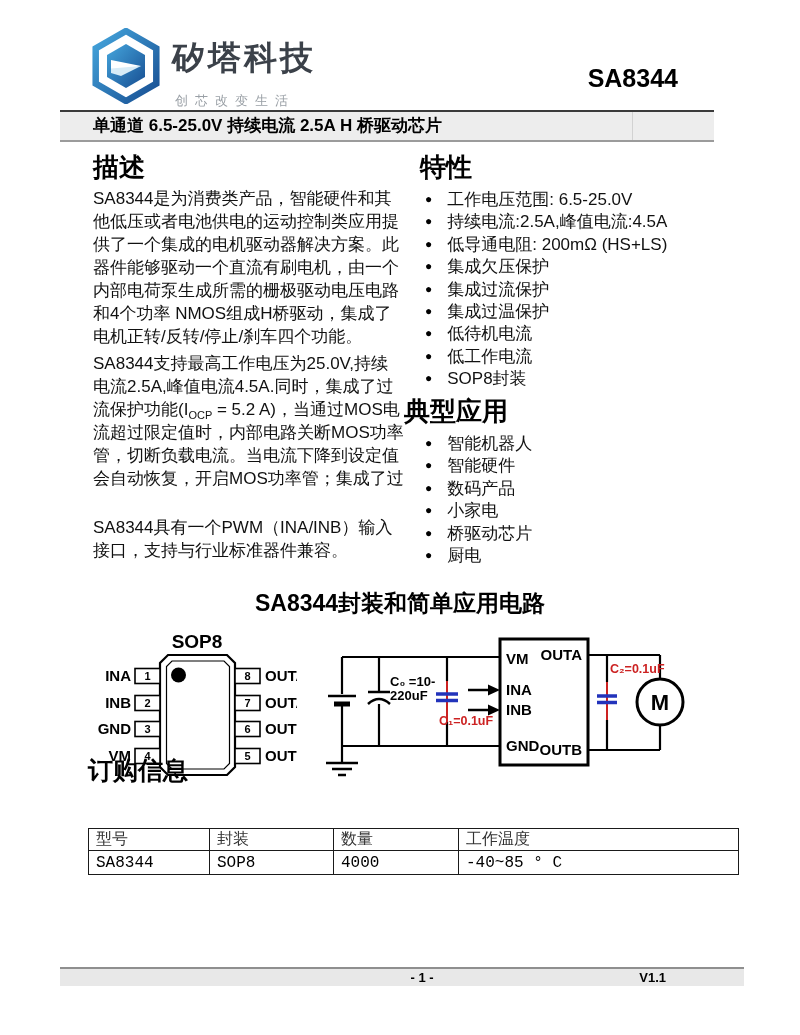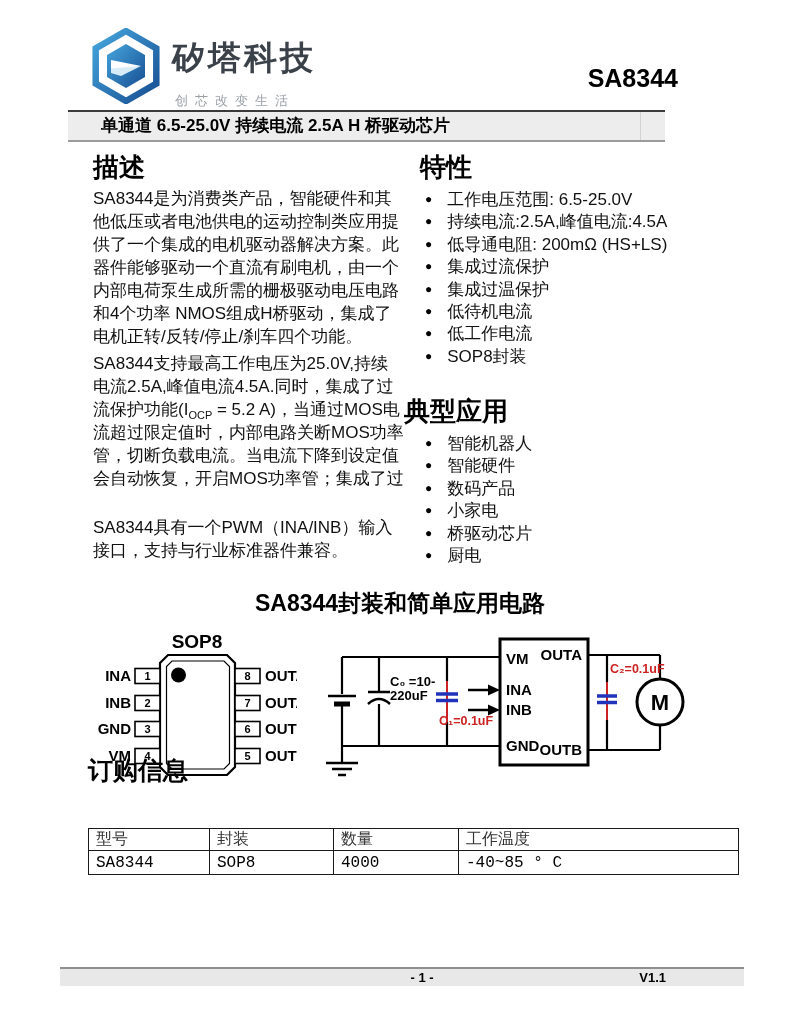--- a/index.html
+++ b/index.html
@@ -8,21 +8,21 @@
 
   
   .logo-wrap{position:absolute;left:88px;top:28px;width:330px;height:78px;}
   .logo-svg{position:absolute;left:0;top:0;}
   .company-name{position:absolute;left:84px;top:8px;font-size:33px;font-weight:bold;
         color:#3b4149;letter-spacing:3px;white-space:nowrap;}
   .company-tagline{position:absolute;left:87px;top:64px;font-size:13px;color:#9aa0a6;
         letter-spacing:7px;white-space:nowrap;}
   .part-number{position:absolute;right:122px;top:64px;font-size:25px;font-weight:bold;color:#000;}
 
-  .title-bar{position:absolute;left:68px;top:110px;width:597px;height:28px;background:#ededed;
+  .title-bar{position:absolute;left:60px;top:110px;width:654px;height:28px;background:#ededed;
         border-top:2px solid #3b3b3b;border-bottom:2px solid #9b9b9b;}
   .title-bar .bar-text{position:absolute;left:33px;top:0;height:28px;line-height:28px;
         font-size:17px;font-weight:bold;color:#000;white-space:nowrap;}
   .title-bar .bar-divider{position:absolute;left:572px;top:0;width:1px;height:28px;background:#d2d2d2;}
 
   h2.sec{position:absolute;margin:0;font-size:26px;font-weight:bold;color:#000;white-space:nowrap;}
   .para{position:absolute;left:93px;width:320px;}
   .para .line{height:23px;line-height:23px;font-size:17px;white-space:nowrap;}
   sub{font-size:11px;}
 
@@ -109,20 +109,21 @@
   <div class="line">SA8344具有一个PWM（INA/INB）输入</div>
       <div class="line">接口，支持与行业标准器件兼容。</div>
     </div>
 
   <h2 class="sec" style="left:420px;top:150px;text-align:center;">特性</h2>
   <div class="blist" style="top:189px;">
 
   <div class="bitem">工作电压范围: 6.5-25.0V</div>
       <div class="bitem">持续电流:2.5A,峰值电流:4.5A</div>
       <div class="bitem">低导通电阻: 200mΩ (HS+LS)</div>
+      <div class="bitem">集成欠压保护</div>
       <div class="bitem">集成过流保护</div>
       <div class="bitem">集成过温保护</div>
       <div class="bitem">低待机电流</div>
       <div class="bitem">低工作电流</div>
       <div class="bitem">SOP8封装</div>
     </div>
 
   <h2 class="sec" style="left:404px;top:394px;">典型应用</h2>
   <div class="blist" style="top:433px;">
 

